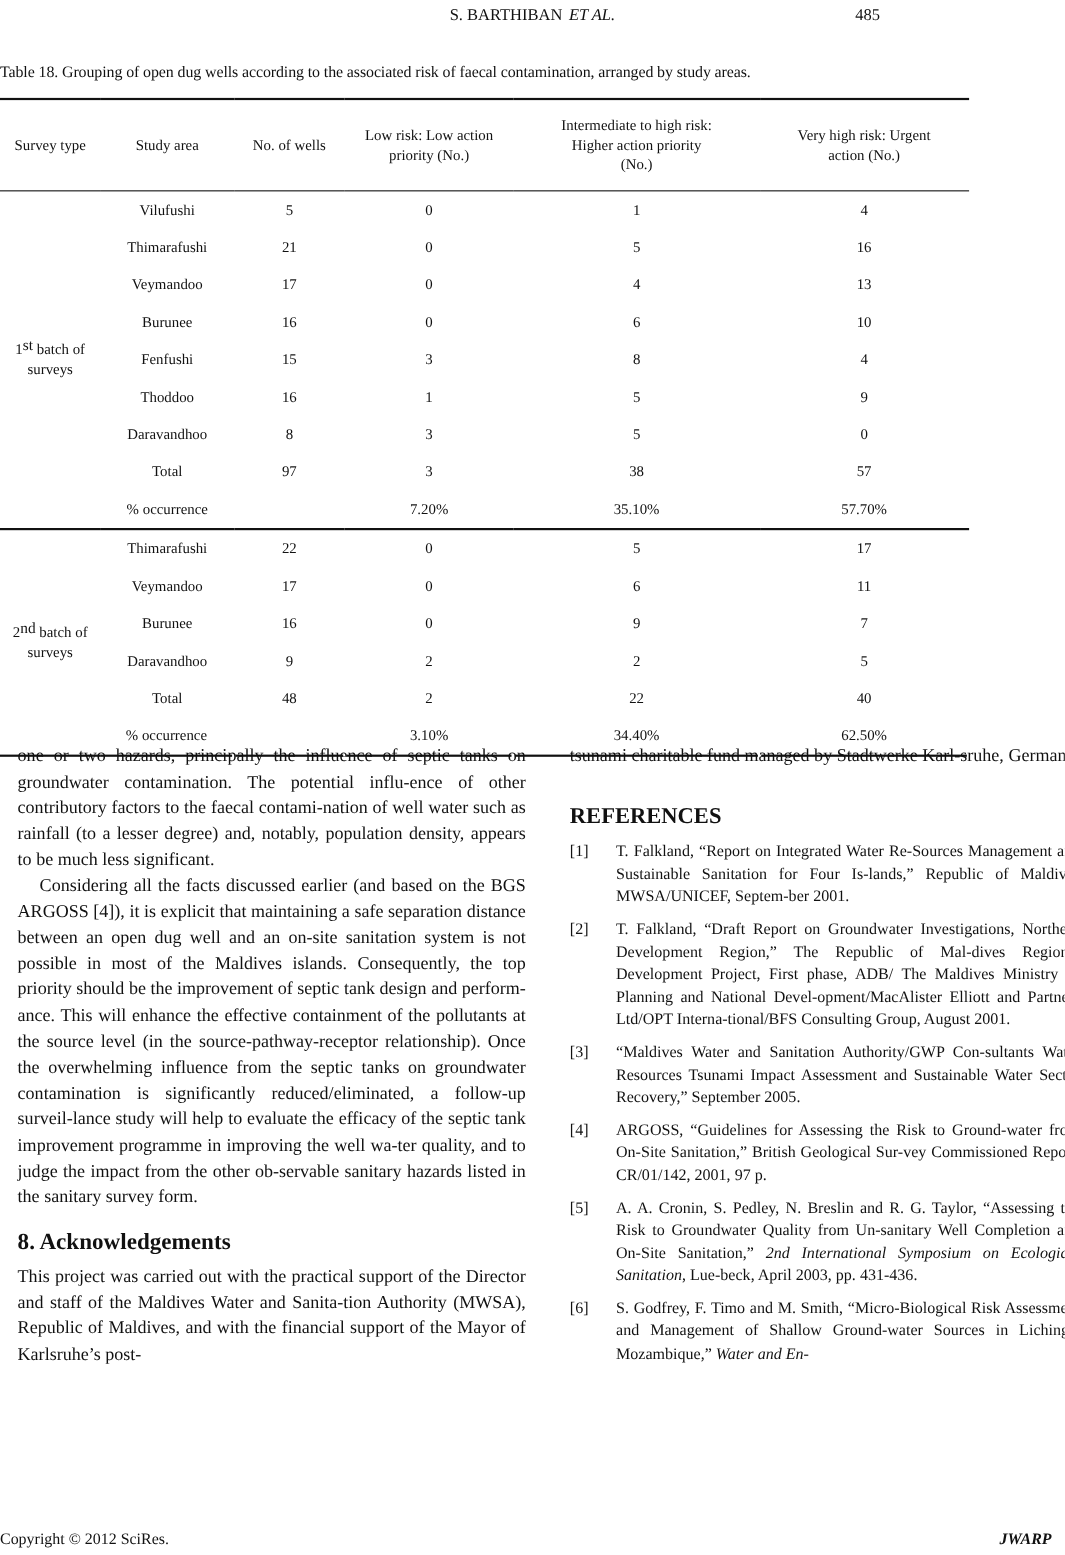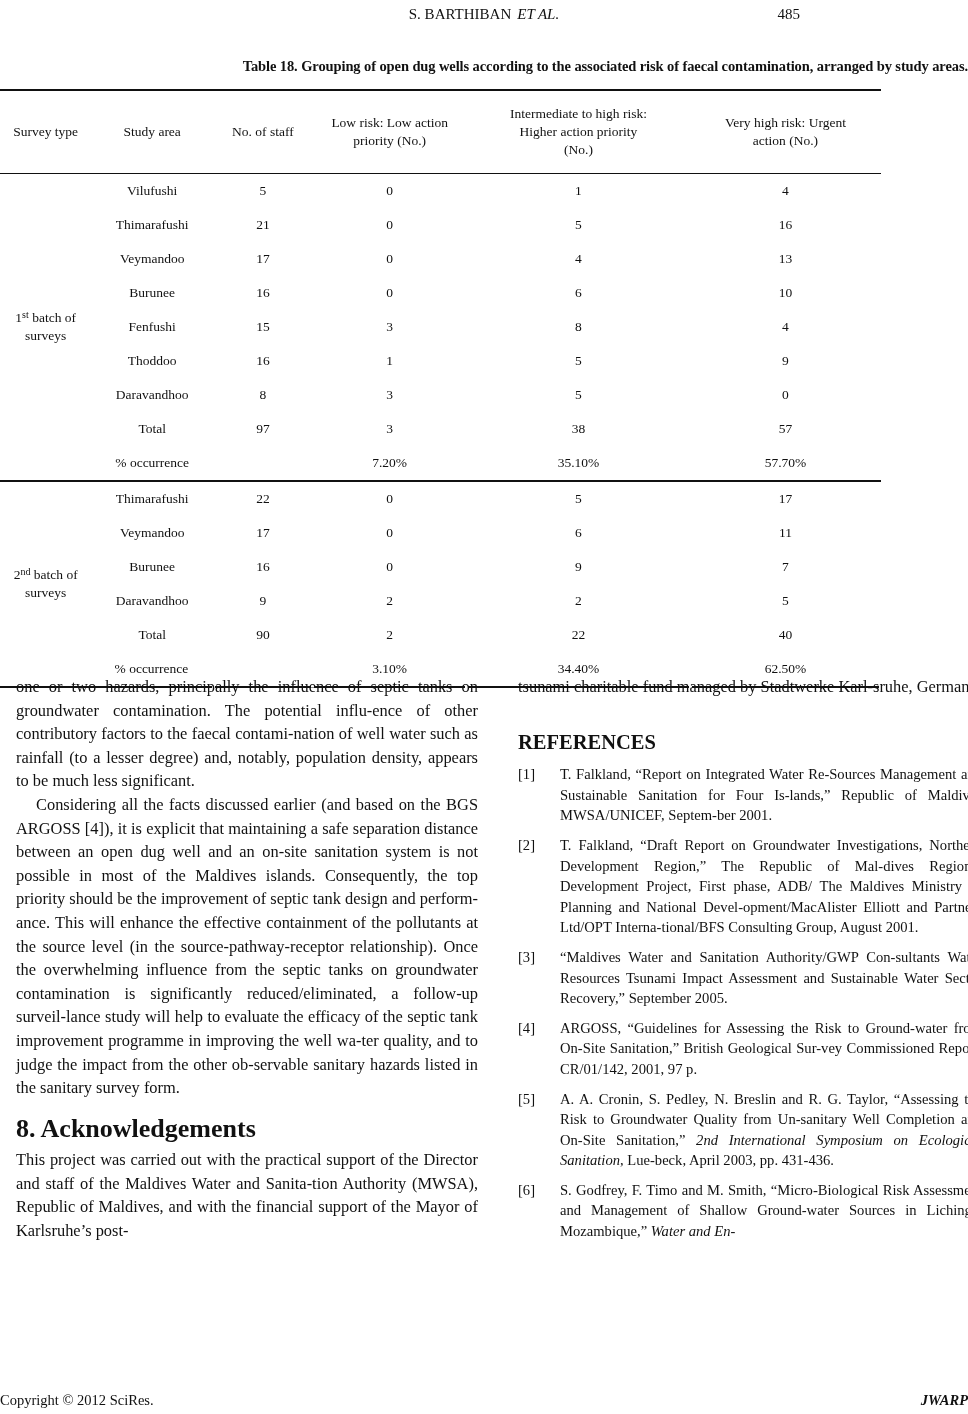--- a/index.html
+++ b/index.html
@@ -3,48 +3,48 @@
 <meta charset="utf-8">
 <style>
   html, body { margin:0; padding:0; background:#ffffff; }
   body { width:968px; height:1414px; position:relative; overflow:hidden; color:#111;
          font-family:"Liberation Serif","DejaVu Serif",serif; }
   .running-head { position:absolute; top:2px; left:0; width:804px; height:24px; }
   .rh-author { position:absolute; left:0; width:968px; text-align:center; top:4px; font-size:15px; }
   .rh-author i { margin-left:6px; }
   .rh-page { position:absolute; right:4px; top:4px; font-size:15px; }
 
-  .table-caption { position:absolute; top:58px; left:0; width:968px; text-align:right;
-                   font-weight:bold; font-size:14.5px; letter-spacing:-0.1px; }
+  .table-caption { position:absolute; top:58px; left:0; width:968px; text-align:left;
+                   font-weight:normal; font-size:14.5px; letter-spacing:-0.1px; }
 
   .data-table { position:absolute; top:89px; left:0; width:882px; border-collapse:collapse;
                 font-size:13.5px; }
   .data-table th { font-weight:normal; line-height:18px; height:50px; vertical-align:middle;
                    border-top:2px solid #111; border-bottom:1px solid #111; padding:0; }
   .data-table td { text-align:center; height:34px; padding:0; vertical-align:middle; }
   .data-table td.batch { line-height:18px; }
   .data-table tr.group-end td { border-bottom:2px solid #111; }
   .col-survey { width:102px; } .col-area { width:132px; } .col-wells { width:116px; }
   .col-low { width:170px; } .col-mid { width:240px; } .col-high { width:208px; }
-  sup { font-size:10px; vertical-align:top; position:relative; top:-3px; }
+  sup { font-size:14px; vertical-align:top; position:relative; top:-3px; }
 
   .col { position:absolute; text-align:justify; font-size:16.4px; line-height:23.6px;margin-left:16px; }
   .col-left { left:0; top:675px; width:462px; }
   .col-right { left:502px; top:675px; width:464px; }
   .col p { margin:0; }
   .indent { text-indent:20px; }
-  .section-heading { font-weight:bold; font-size:26px; margin:17px 0 8px 0 !important; text-align:left; }
+  .section-heading { font-weight:bold; font-size:21px; margin:17px 0 8px 0 !important; text-align:left; }
 
   .refs-heading { text-align:left; font-weight:bold; font-size:20.5px; margin:32px 0 10px 0 !important; }
   .ref { position:relative; padding-left:42px; font-size:14.6px; line-height:20.6px; margin-bottom:9px !important; }
   .ref-num { position:absolute; left:0; top:0; }
 
   .footer { position:absolute; top:1392px; left:0; width:968px; font-size:14.5px; }
   .footer-left { position:absolute; left:0; }
-  .footer-right { position:absolute; right:0; font-weight:bold; font-style:italic; }
+  .footer-right { position:absolute; right:12px; font-weight:bold; font-style:italic; }
 </style>
 </head>
 <body>
 
 <div class="running-head">
   <div class="rh-author"><span>S. BARTHIBAN</span><i>ET AL.</i></div>
   <div class="rh-page">485</div>
 </div>
 
 <div class="table-caption">Table 18. Grouping of open dug wells according to the associated risk of faecal contamination, arranged by study areas.</div>
@@ -55,21 +55,21 @@
       <col class="col-area">
       <col class="col-wells">
       <col class="col-low">
       <col class="col-mid">
       <col class="col-high">
   </colgroup>
   <thead>
     <tr>
       <th>Survey type</th>
       <th>Study area</th>
-      <th>No. of staff</th>
+      <th>No. of wells</th>
       <th style="padding:16px 18px;">Low risk: Low action priority (No.)</th>
       <th style="padding:0 40px;">Intermediate to high risk: Higher action priority (No.)</th>
       <th style="padding:0 34px;margin-top:32px;">Very high risk: Urgent action (No.)</th>
     </tr>
   </thead>
   <tbody id="table-body">
       <tr>
         <td rowspan="9" class="batch" style="border-bottom:2px solid #111;"><span>1</span><sup>st</sup><span> batch of surveys</span></td>
         <td>Vilufushi</td>
         <td>5</td>
@@ -157,21 +157,21 @@
       </tr>
       <tr>
         <td>Daravandhoo</td>
         <td>9</td>
         <td>2</td>
         <td>2</td>
         <td>5</td>
       </tr>
       <tr>
         <td>Total</td>
-        <td>90</td>
+        <td>48</td>
         <td>2</td>
         <td>22</td>
         <td>40</td>
       </tr>
       <tr class="group-end">
         <td style="border-bottom: 2px solid rgb(17, 17, 17); border-right: 3px solid rgb(255, 255, 255);">% occurrence</td>
         <td style="border-bottom: 2px solid rgb(17, 17, 17); border-right: 3px solid rgb(255, 255, 255);"></td>
         <td style="border-bottom: 2px solid rgb(17, 17, 17); border-right: 3px solid rgb(255, 255, 255);">3.10%</td>
         <td style="border-bottom: 2px solid rgb(17, 17, 17); border-right: 3px solid rgb(255, 255, 255);">34.40%</td>
         <td style="border-bottom: 2px solid rgb(17, 17, 17); border-right: 3px solid rgb(255, 255, 255);">62.50%</td>

